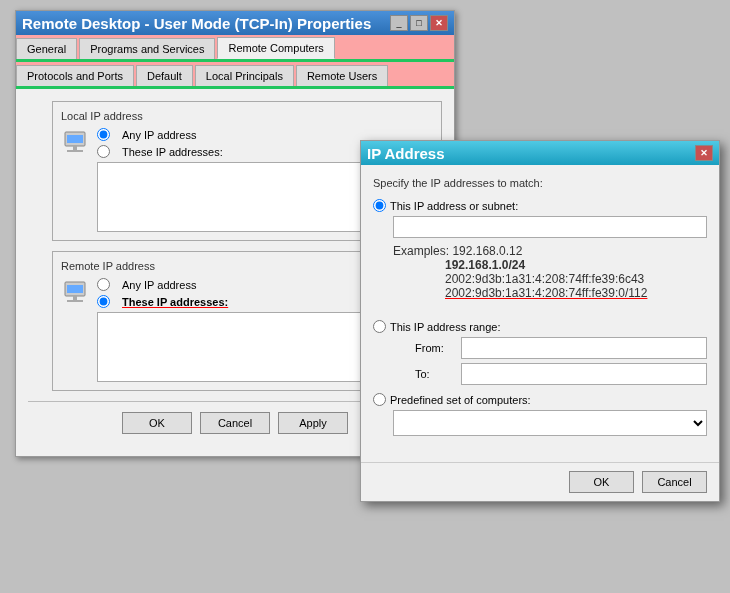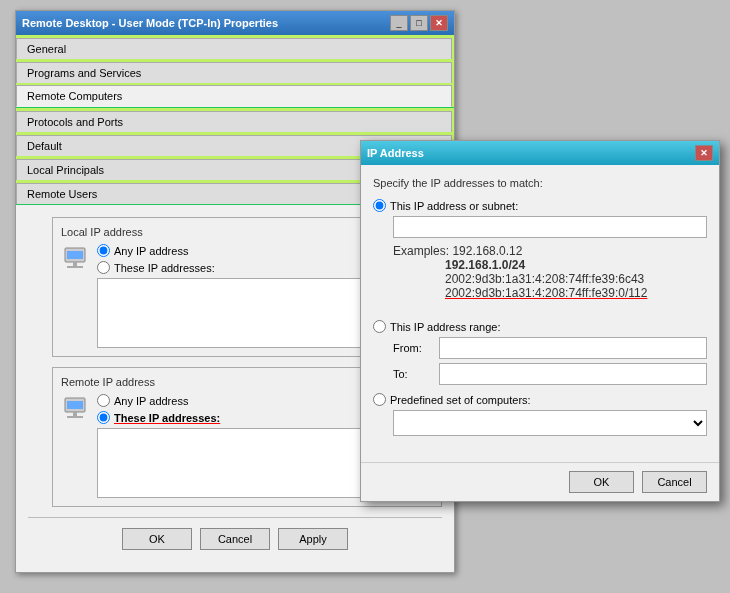--- a/index.html
+++ b/index.html
@@ -28,21 +28,21 @@
       background: linear-gradient(to bottom, #4a90d9, #2a6fb5);
       color: white;
       padding: 4px 6px;
       display: flex;
       align-items: center;
       justify-content: space-between;
       height: 24px;
     }
 
     .title-bar-text {
-      font-size: 11px;
+      font-size: 15px;
       font-weight: bold;
     }
 
     .title-bar-controls {
       display: flex;
       gap: 2px;
     }
 
     .title-btn {
       width: 18px;
@@ -58,24 +58,23 @@
     }
 
     .title-btn.close-btn {
       background: #c75050;
       color: white;
       font-weight: bold;
     }
 
     
     .tabs-row {
-      background: #bef264;
-      border-bottom: 1px solid #22c55e;
-      display: flex;
-      flex-direction: column;
+      background: #fca5a5;
+      border-bottom: 3px solid #22c55e;
+      display: flex;
     }
 
     .tab {
       padding: 4px 10px;
       border: 1px solid #aaa;
       border-bottom: none;
       background: #ddd;
       cursor: pointer;
       font-size: 11px;
       margin-right: 2px;
@@ -106,21 +105,21 @@
     .ip-section-title {
       font-size: 11px;
       margin-bottom: 6px;
       color: #333;
     }
 
     .radio-row {
       display: flex;
       align-items: center;
       margin-bottom: 4px;
-      gap: 4px;
+      gap: 12px;
     }
 
     .radio-row input[type="radio"] {
       margin: 0;
     }
 
     .ip-list-area {
       display: flex;
       gap: 6px;
       margin-top: 4px;
@@ -228,20 +227,21 @@
     .examples-block {
       margin-left: 20px;
       margin-bottom: 20px;
       font-size: 12px;
       color: #333;
     }
 
     .label-from-to {
       width: 40px;
       display: inline-block;
+      margin-left: 22px;
     }
 
     .from-to-row {
       display: flex;
       align-items: center;
       gap: 6px;
       margin-bottom: 4px;
       margin-left: 20px;
     }
 

